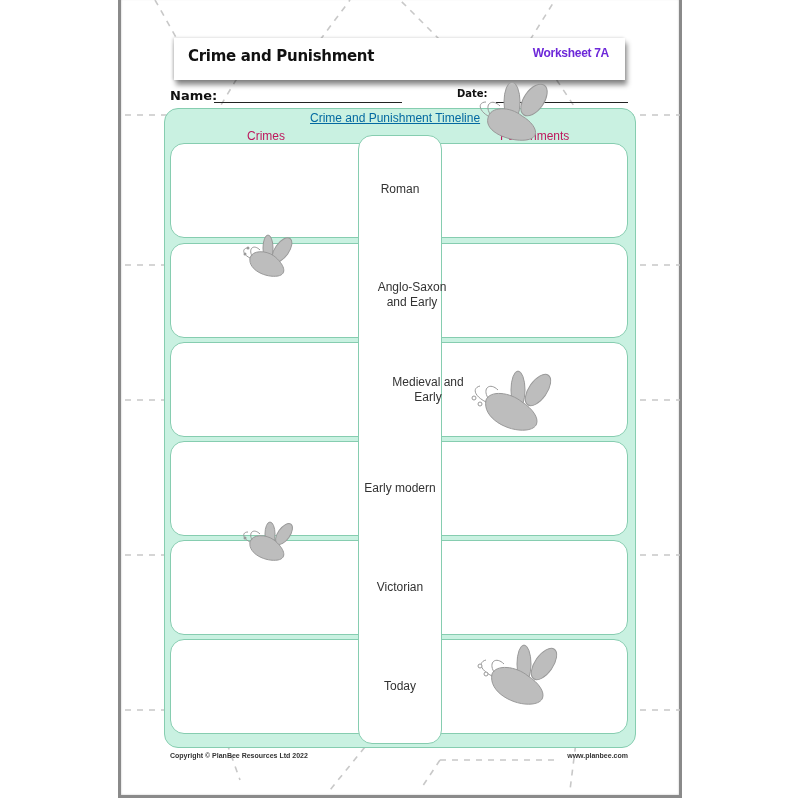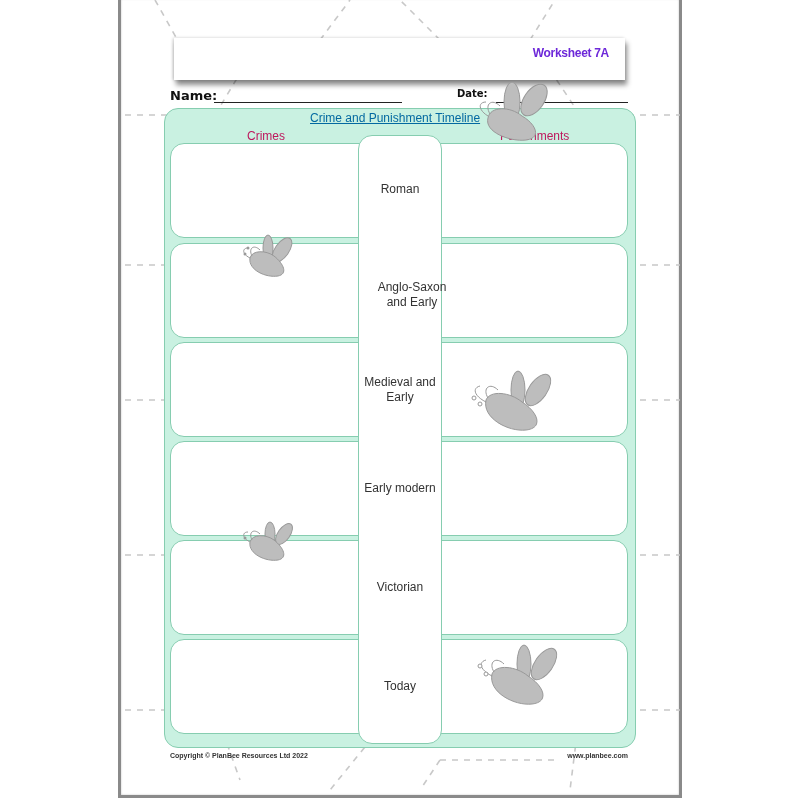--- a/index.html
+++ b/index.html
@@ -88,20 +88,21 @@
       <line x1="395" y1="710" x2="330" y2="790"></line>
     <line x1="535" y1="635" x2="580" y2="710"></line>
       <line x1="580" y1="710" x2="680" y2="710"></line>
     <line x1="580" y1="710" x2="570" y2="790"></line>
     <line x1="440" y1="760" x2="555" y2="760"></line>
       <line x1="440" y1="760" x2="420" y2="790"></line>
   </g>
 </svg>
 
 <div class="title-card">
+  <span class="title-left">Crime and Punishment</span>
   <span class="title-right">Worksheet 7A</span>
 </div>
 
 <span class="name-label">Name:</span>
 <div class="name-line"></div>
 <span class="date-label">Date:</span>
 <div class="date-line"></div>
 
 <div class="timeline-box"></div>
 <span class="timeline-title">Crime and Punishment Timeline</span>
@@ -117,21 +118,21 @@
 
 <div class="center-col"></div>
 
 <div class="era-label" style="top:182px;">
   <div>Roman</div>
 </div>
 <div class="era-label" style="top:280px;margin-left:12px;">
   <div>Anglo-Saxon</div>
   <div>and Early</div>
 </div>
-<div class="era-label" style="top:375px;">
+<div class="era-label" style="top:375px;padding-left:28px;">
   <div>Medieval and</div>
   <div>Early</div>
 </div>
 <div class="era-label" style="top:481px;">
   <div>Early modern</div>
 </div>
 <div class="era-label" style="top:580px;">
   <div>Victorian</div>
 </div>
 <div class="era-label" style="top:679px;">

